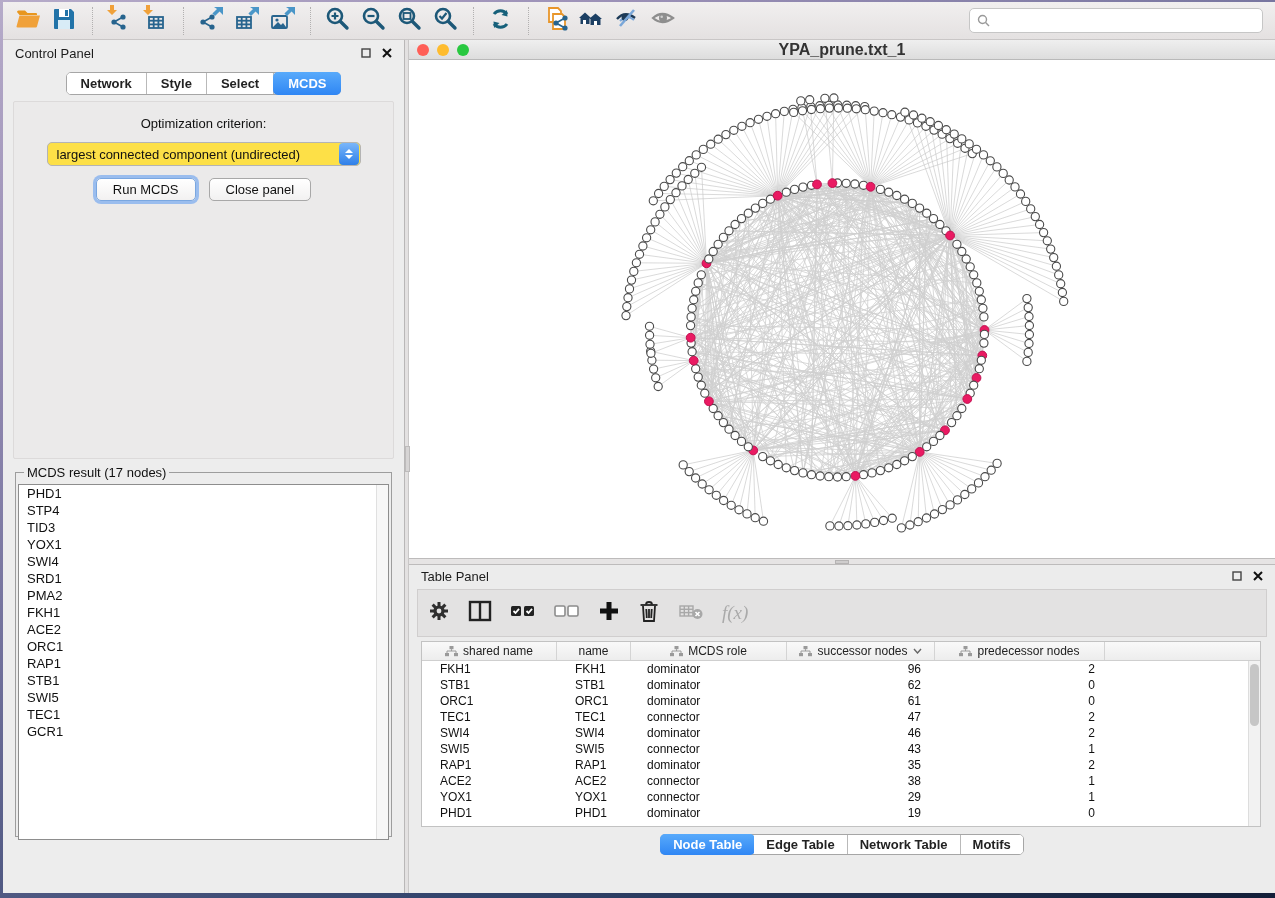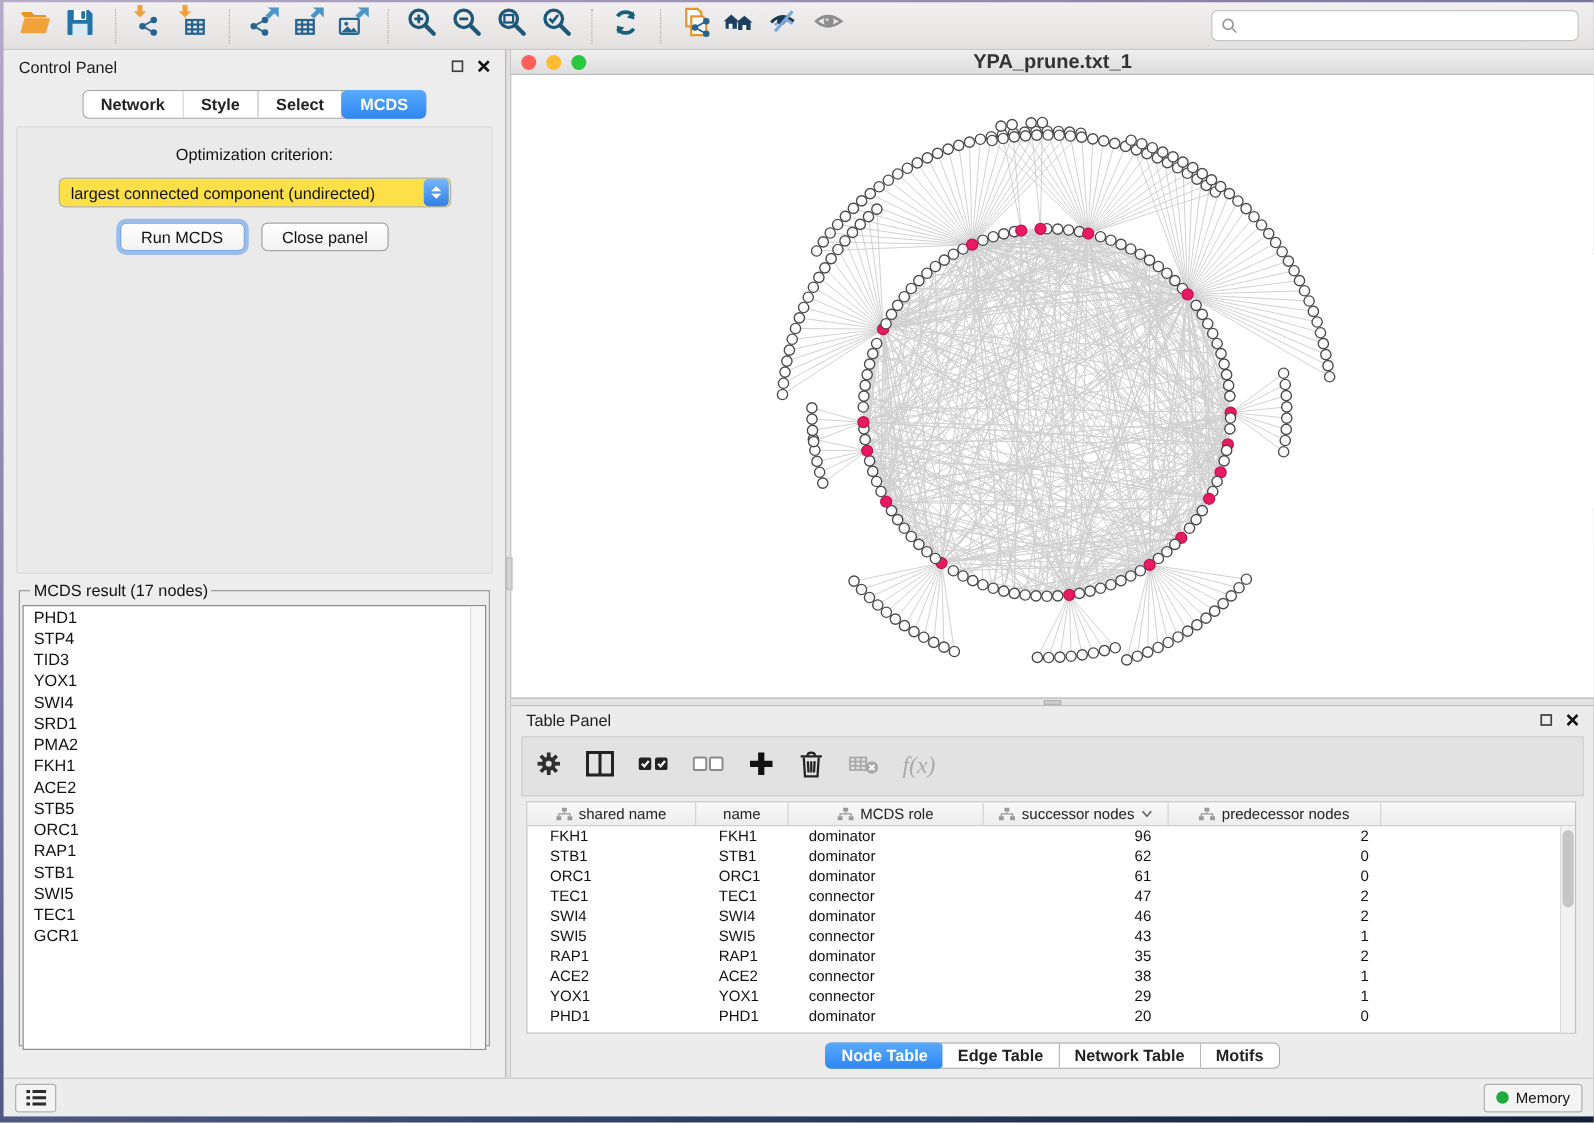--- a/index.html
+++ b/index.html
@@ -308,21 +308,20 @@
           <div class="list-scroll"></div>
         <div class="li">PHD1</div>
             <div class="li">STP4</div>
             <div class="li">TID3</div>
             <div class="li">YOX1</div>
             <div class="li">SWI4</div>
             <div class="li">SRD1</div>
             <div class="li">PMA2</div>
             <div class="li">FKH1</div>
             <div class="li">ACE2</div>
-            <div class="li">STB5</div>
             <div class="li">ORC1</div>
             <div class="li">RAP1</div>
             <div class="li">STB1</div>
             <div class="li">SWI5</div>
             <div class="li">TEC1</div>
             <div class="li">GCR1</div>
           </div>
       </fieldset>
     </div>
 
@@ -1529,52 +1528,33 @@
                 <div class="td" style="width: 135px; text-align: left; padding-left: 18px;">YOX1</div>
                 <div class="td" style="width: 74px; text-align: left; padding-left: 18px;">YOX1</div>
                 <div class="td" style="width: 156px; text-align: left; padding-left: 16px;">connector</div>
                 <div class="td" style="width: 148px; text-align: right; padding-right: 14px;">29</div>
                 <div class="td" style="width: 170px; text-align: right; padding-right: 10px;">1</div>
               </div>
               <div class="tr">
                 <div class="td" style="width: 135px; text-align: left; padding-left: 18px;">PHD1</div>
                 <div class="td" style="width: 74px; text-align: left; padding-left: 18px;">PHD1</div>
                 <div class="td" style="width: 156px; text-align: left; padding-left: 16px;">dominator</div>
-                <div class="td" style="width: 148px; text-align: right; padding-right: 14px;">20</div>
+                <div class="td" style="width: 148px; text-align: right; padding-right: 14px;">19</div>
                 <div class="td" style="width: 170px; text-align: right; padding-right: 10px;">0</div>
               </div>
             </div>
           <div class="tbl-scroll">
               <div class="tbl-thumb"></div>
             </div>
         </div>
         <div class="tp-tabs">
             <div class="seg" id="tpTabs">
               <div class="tab active">Node Table</div>
               <div class="tab">Edge Table</div>
               <div class="tab">Network Table</div>
               <div class="tab">Motifs</div>
             </div>
           </div>
       </div>
     </div>
   </div>
 
-  <div class="statusbar">
-    <div class="sb-btn">
-      <svg width="16" height="14">
-        <g fill="#2b2b2b">
-            <rect x="0" y="1" width="3" height="2.4"></rect>
-            <rect x="5" y="1" width="11" height="2.4"></rect>
-            <rect x="0" y="6" width="3" height="2.4"></rect>
-            <rect x="5" y="6" width="11" height="2.4"></rect>
-            <rect x="0" y="11" width="3" height="2.4"></rect>
-            <rect x="5" y="11" width="11" height="2.4"></rect>
-          </g>
-      </svg>
-    </div>
-    <div class="sb-spacer"></div>
-    <div class="mem-btn">
-      <span class="mem-dot" id="memDot" style="background: rgb(31, 170, 60);"></span>
-      <span>Memory</span>
-    </div>
-  </div>
 </div>
 
 </body></html>

